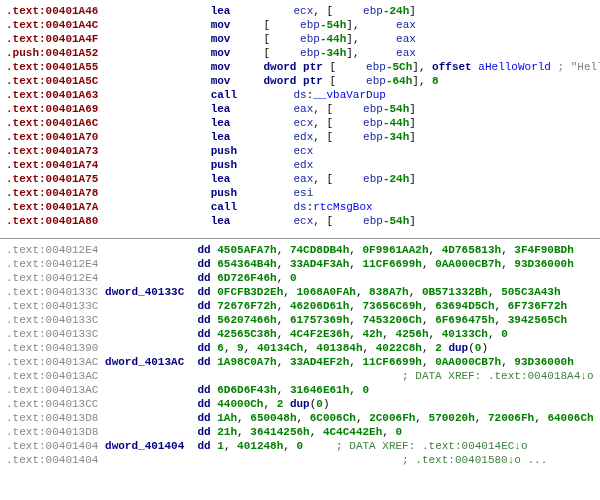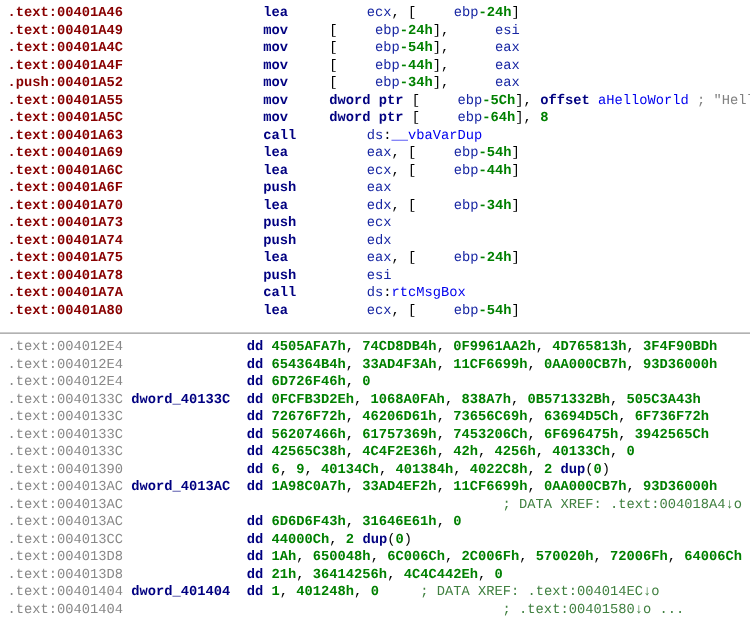--- a/index.html
+++ b/index.html
@@ -31,30 +31,28 @@
   .comment { color: #808080; }
   .xref { color: #408040; }
   .plain { color: #000000; }
   .label { color: #000080; font-weight: bold; }
 </style>
 </head>
 <body>
 
 <div class="section" id="topSection">
     <div class="row"><span class="addr-red">.text:00401A46</span><span class="plain">                 </span><span class="mnem">lea     </span><span class="reg">ecx</span><span class="plain">, [</span><span class="reg">ebp</span><span class="num">-24h</span><span class="plain">]</span></div>
-    <div class="row"><span class="addr-red">.text:00401A49</span><span class="plain">                 </span><span class="mnem">mov     </span><span class="plain">[</span><span class="reg">ebp</span><span class="num">-24h</span><span class="plain">], </span><span class="reg">esi</span></div>
     <div class="row"><span class="addr-red">.text:00401A4C</span><span class="plain">                 </span><span class="mnem">mov     </span><span class="plain">[</span><span class="reg">ebp</span><span class="num">-54h</span><span class="plain">], </span><span class="reg">eax</span></div>
     <div class="row"><span class="addr-red">.text:00401A4F</span><span class="plain">                 </span><span class="mnem">mov     </span><span class="plain">[</span><span class="reg">ebp</span><span class="num">-44h</span><span class="plain">], </span><span class="reg">eax</span></div>
     <div class="row"><span class="addr-red">.push:00401A52</span><span class="plain">                 </span><span class="mnem">mov     </span><span class="plain">[</span><span class="reg">ebp</span><span class="num">-34h</span><span class="plain">], </span><span class="reg">eax</span></div>
     <div class="row"><span class="addr-red">.text:00401A55</span><span class="plain">                 </span><span class="mnem">mov     </span><span class="kw">dword ptr </span><span class="plain">[</span><span class="reg">ebp</span><span class="num">-5Ch</span><span class="plain">], </span><span class="kw">offset </span><span class="sym">aHelloWorld</span><span class="comment"> ; "Hello, World!"</span></div>
     <div class="row"><span class="addr-red">.text:00401A5C</span><span class="plain">                 </span><span class="mnem">mov     </span><span class="kw">dword ptr </span><span class="plain">[</span><span class="reg">ebp</span><span class="num">-64h</span><span class="plain">], </span><span class="num">8</span></div>
     <div class="row"><span class="addr-red">.text:00401A63</span><span class="plain">                 </span><span class="mnem">call    </span><span class="reg">ds</span><span class="plain">:</span><span class="sym">__vbaVarDup</span></div>
     <div class="row"><span class="addr-red">.text:00401A69</span><span class="plain">                 </span><span class="mnem">lea     </span><span class="reg">eax</span><span class="plain">, [</span><span class="reg">ebp</span><span class="num">-54h</span><span class="plain">]</span></div>
     <div class="row"><span class="addr-red">.text:00401A6C</span><span class="plain">                 </span><span class="mnem">lea     </span><span class="reg">ecx</span><span class="plain">, [</span><span class="reg">ebp</span><span class="num">-44h</span><span class="plain">]</span></div>
-    <div class="row"><span class="addr-red">.text:00401A6F</span><span class="plain">                 </span><span class="mnem">push    </span><span class="reg">eax</span></div>
     <div class="row"><span class="addr-red">.text:00401A70</span><span class="plain">                 </span><span class="mnem">lea     </span><span class="reg">edx</span><span class="plain">, [</span><span class="reg">ebp</span><span class="num">-34h</span><span class="plain">]</span></div>
     <div class="row"><span class="addr-red">.text:00401A73</span><span class="plain">                 </span><span class="mnem">push    </span><span class="reg">ecx</span></div>
     <div class="row"><span class="addr-red">.text:00401A74</span><span class="plain">                 </span><span class="mnem">push    </span><span class="reg">edx</span></div>
     <div class="row"><span class="addr-red">.text:00401A75</span><span class="plain">                 </span><span class="mnem">lea     </span><span class="reg">eax</span><span class="plain">, [</span><span class="reg">ebp</span><span class="num">-24h</span><span class="plain">]</span></div>
     <div class="row"><span class="addr-red">.text:00401A78</span><span class="plain">                 </span><span class="mnem">push    </span><span class="reg">esi</span></div>
     <div class="row"><span class="addr-red">.text:00401A7A</span><span class="plain">                 </span><span class="mnem">call    </span><span class="reg">ds</span><span class="plain">:</span><span class="sym">rtcMsgBox</span></div>
     <div class="row"><span class="addr-red">.text:00401A80</span><span class="plain">                 </span><span class="mnem">lea     </span><span class="reg">ecx</span><span class="plain">, [</span><span class="reg">ebp</span><span class="num">-54h</span><span class="plain">]</span></div>
   </div>
 <div class="section divider" id="bottomSection">
     <div class="row"><span class="addr-gray">.text:004012E4</span><span class="plain"> </span><span class="plain">              </span><span class="kw">dd</span><span class="plain"> </span><span class="num">4505AFA7h</span><span class="plain">, </span><span class="num">74CD8DB4h</span><span class="plain">, </span><span class="num">0F9961AA2h</span><span class="plain">, </span><span class="num">4D765813h</span><span class="plain">, </span><span class="num">3F4F90BDh</span></div>

